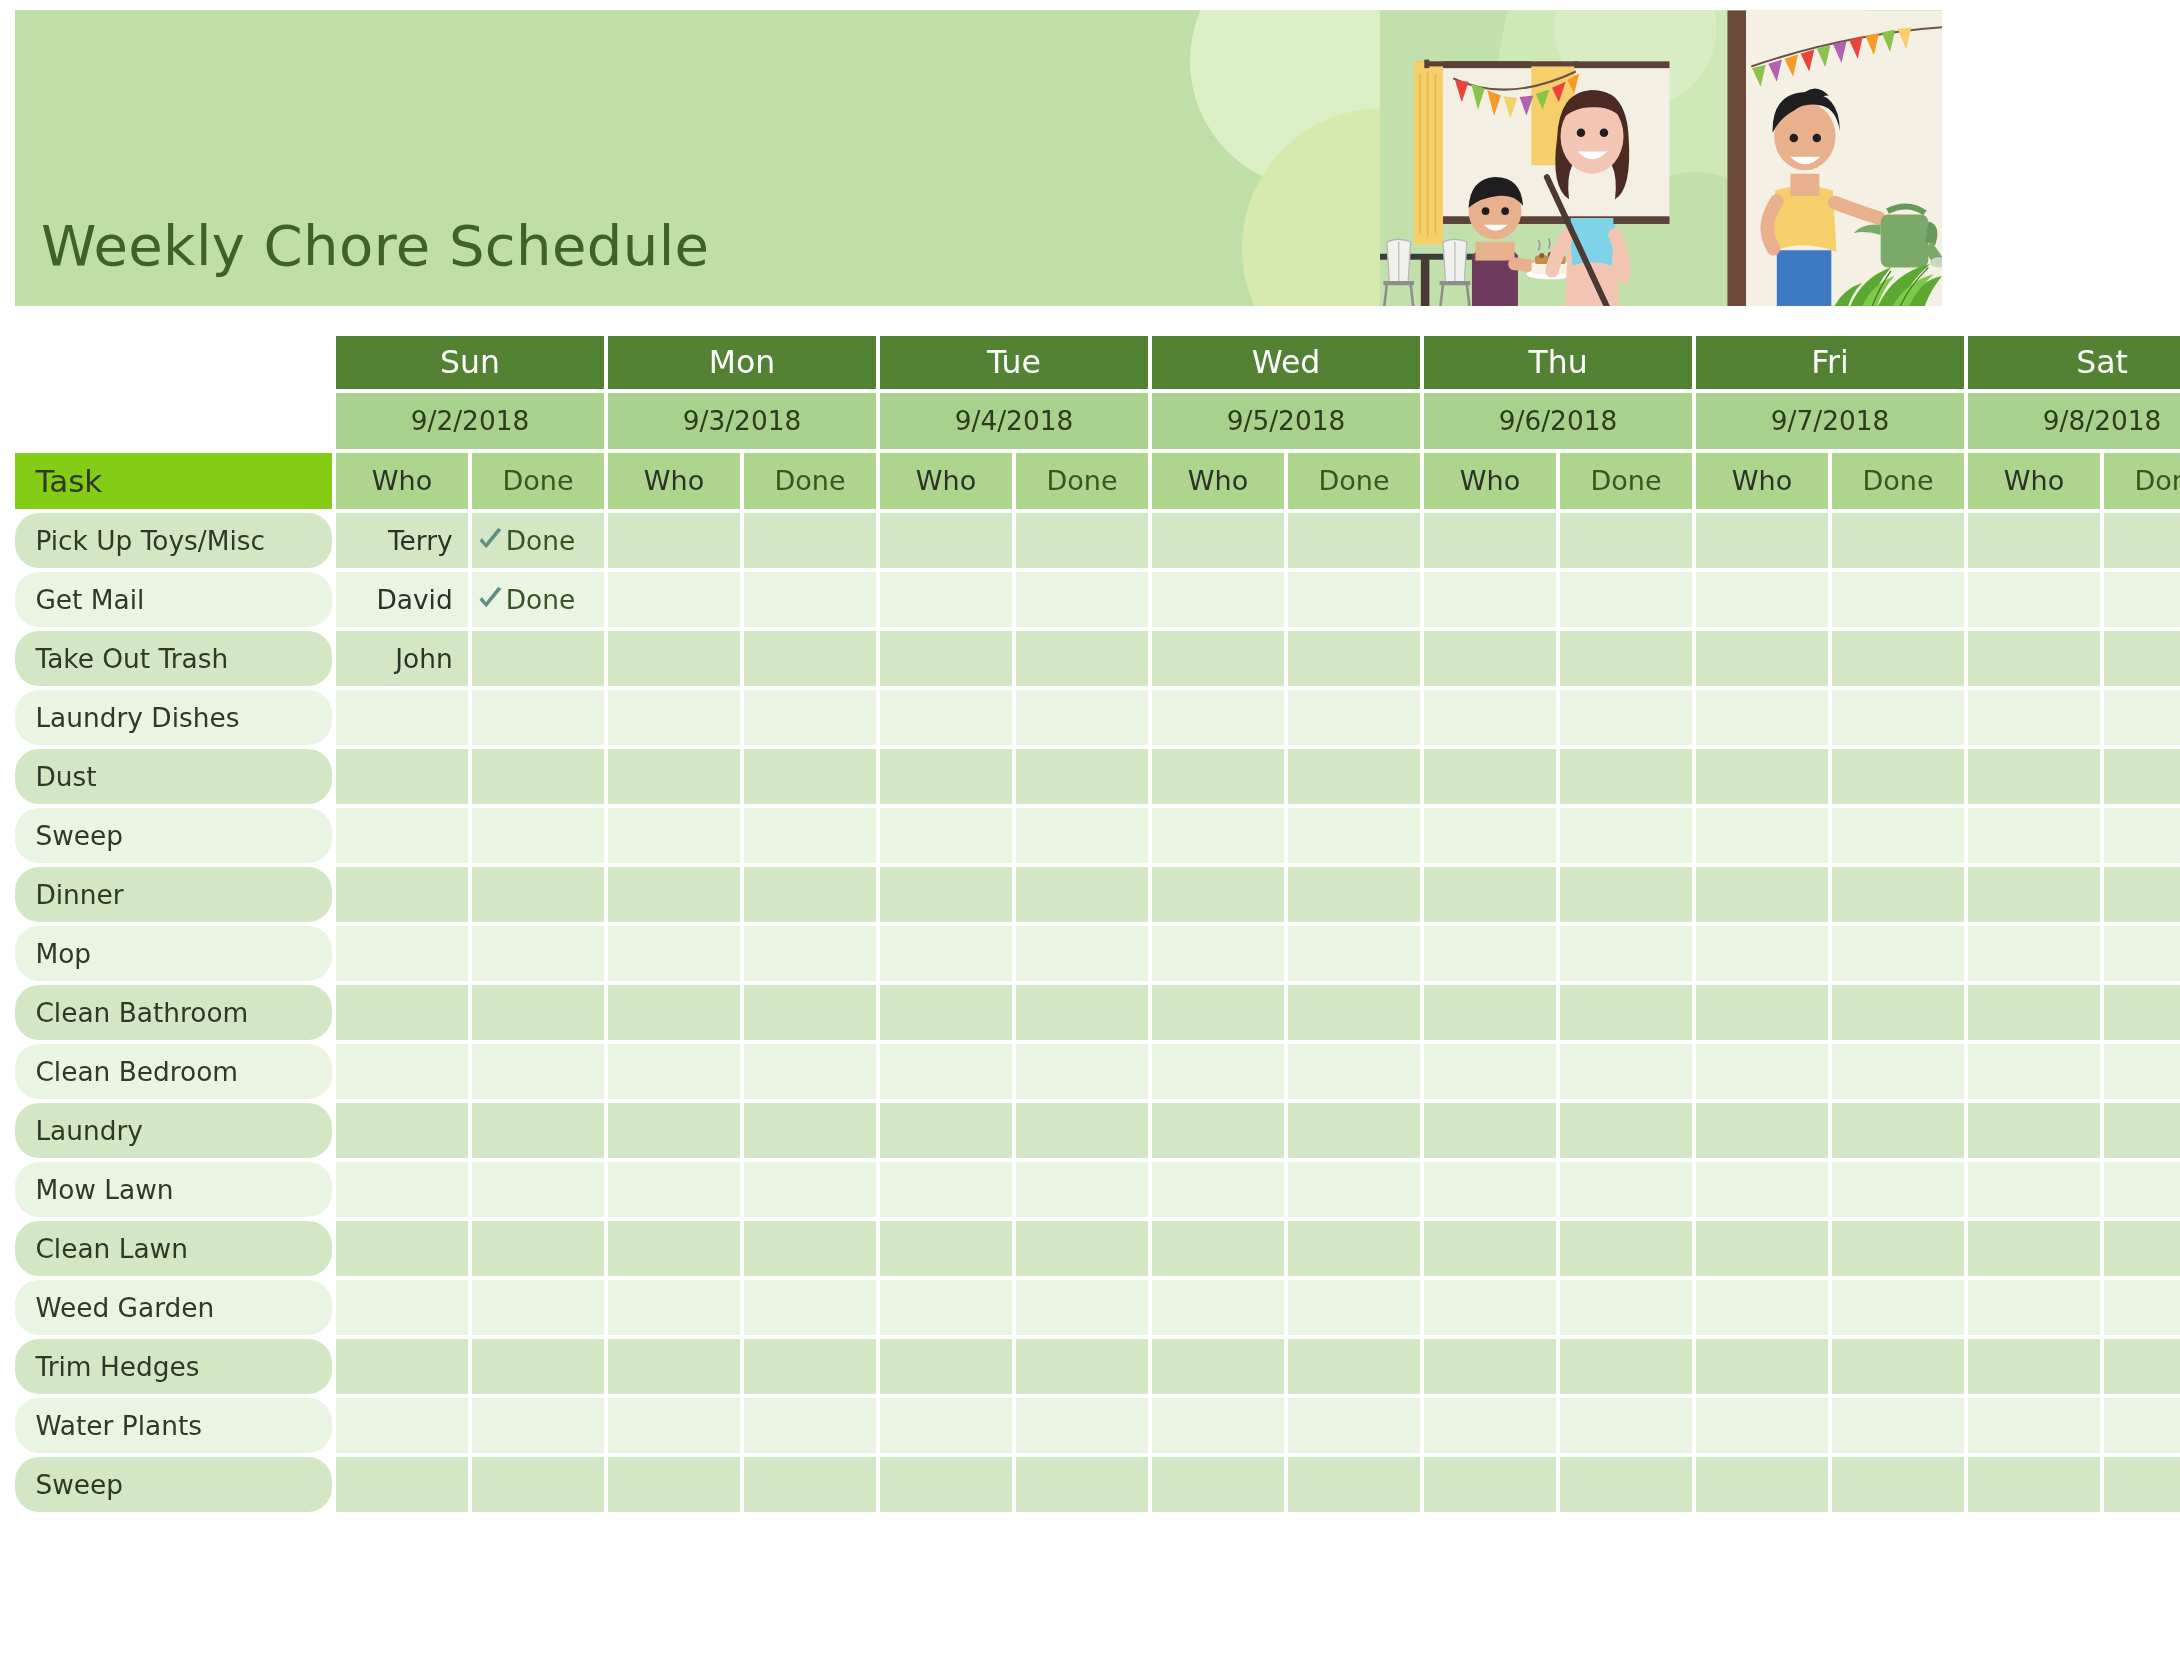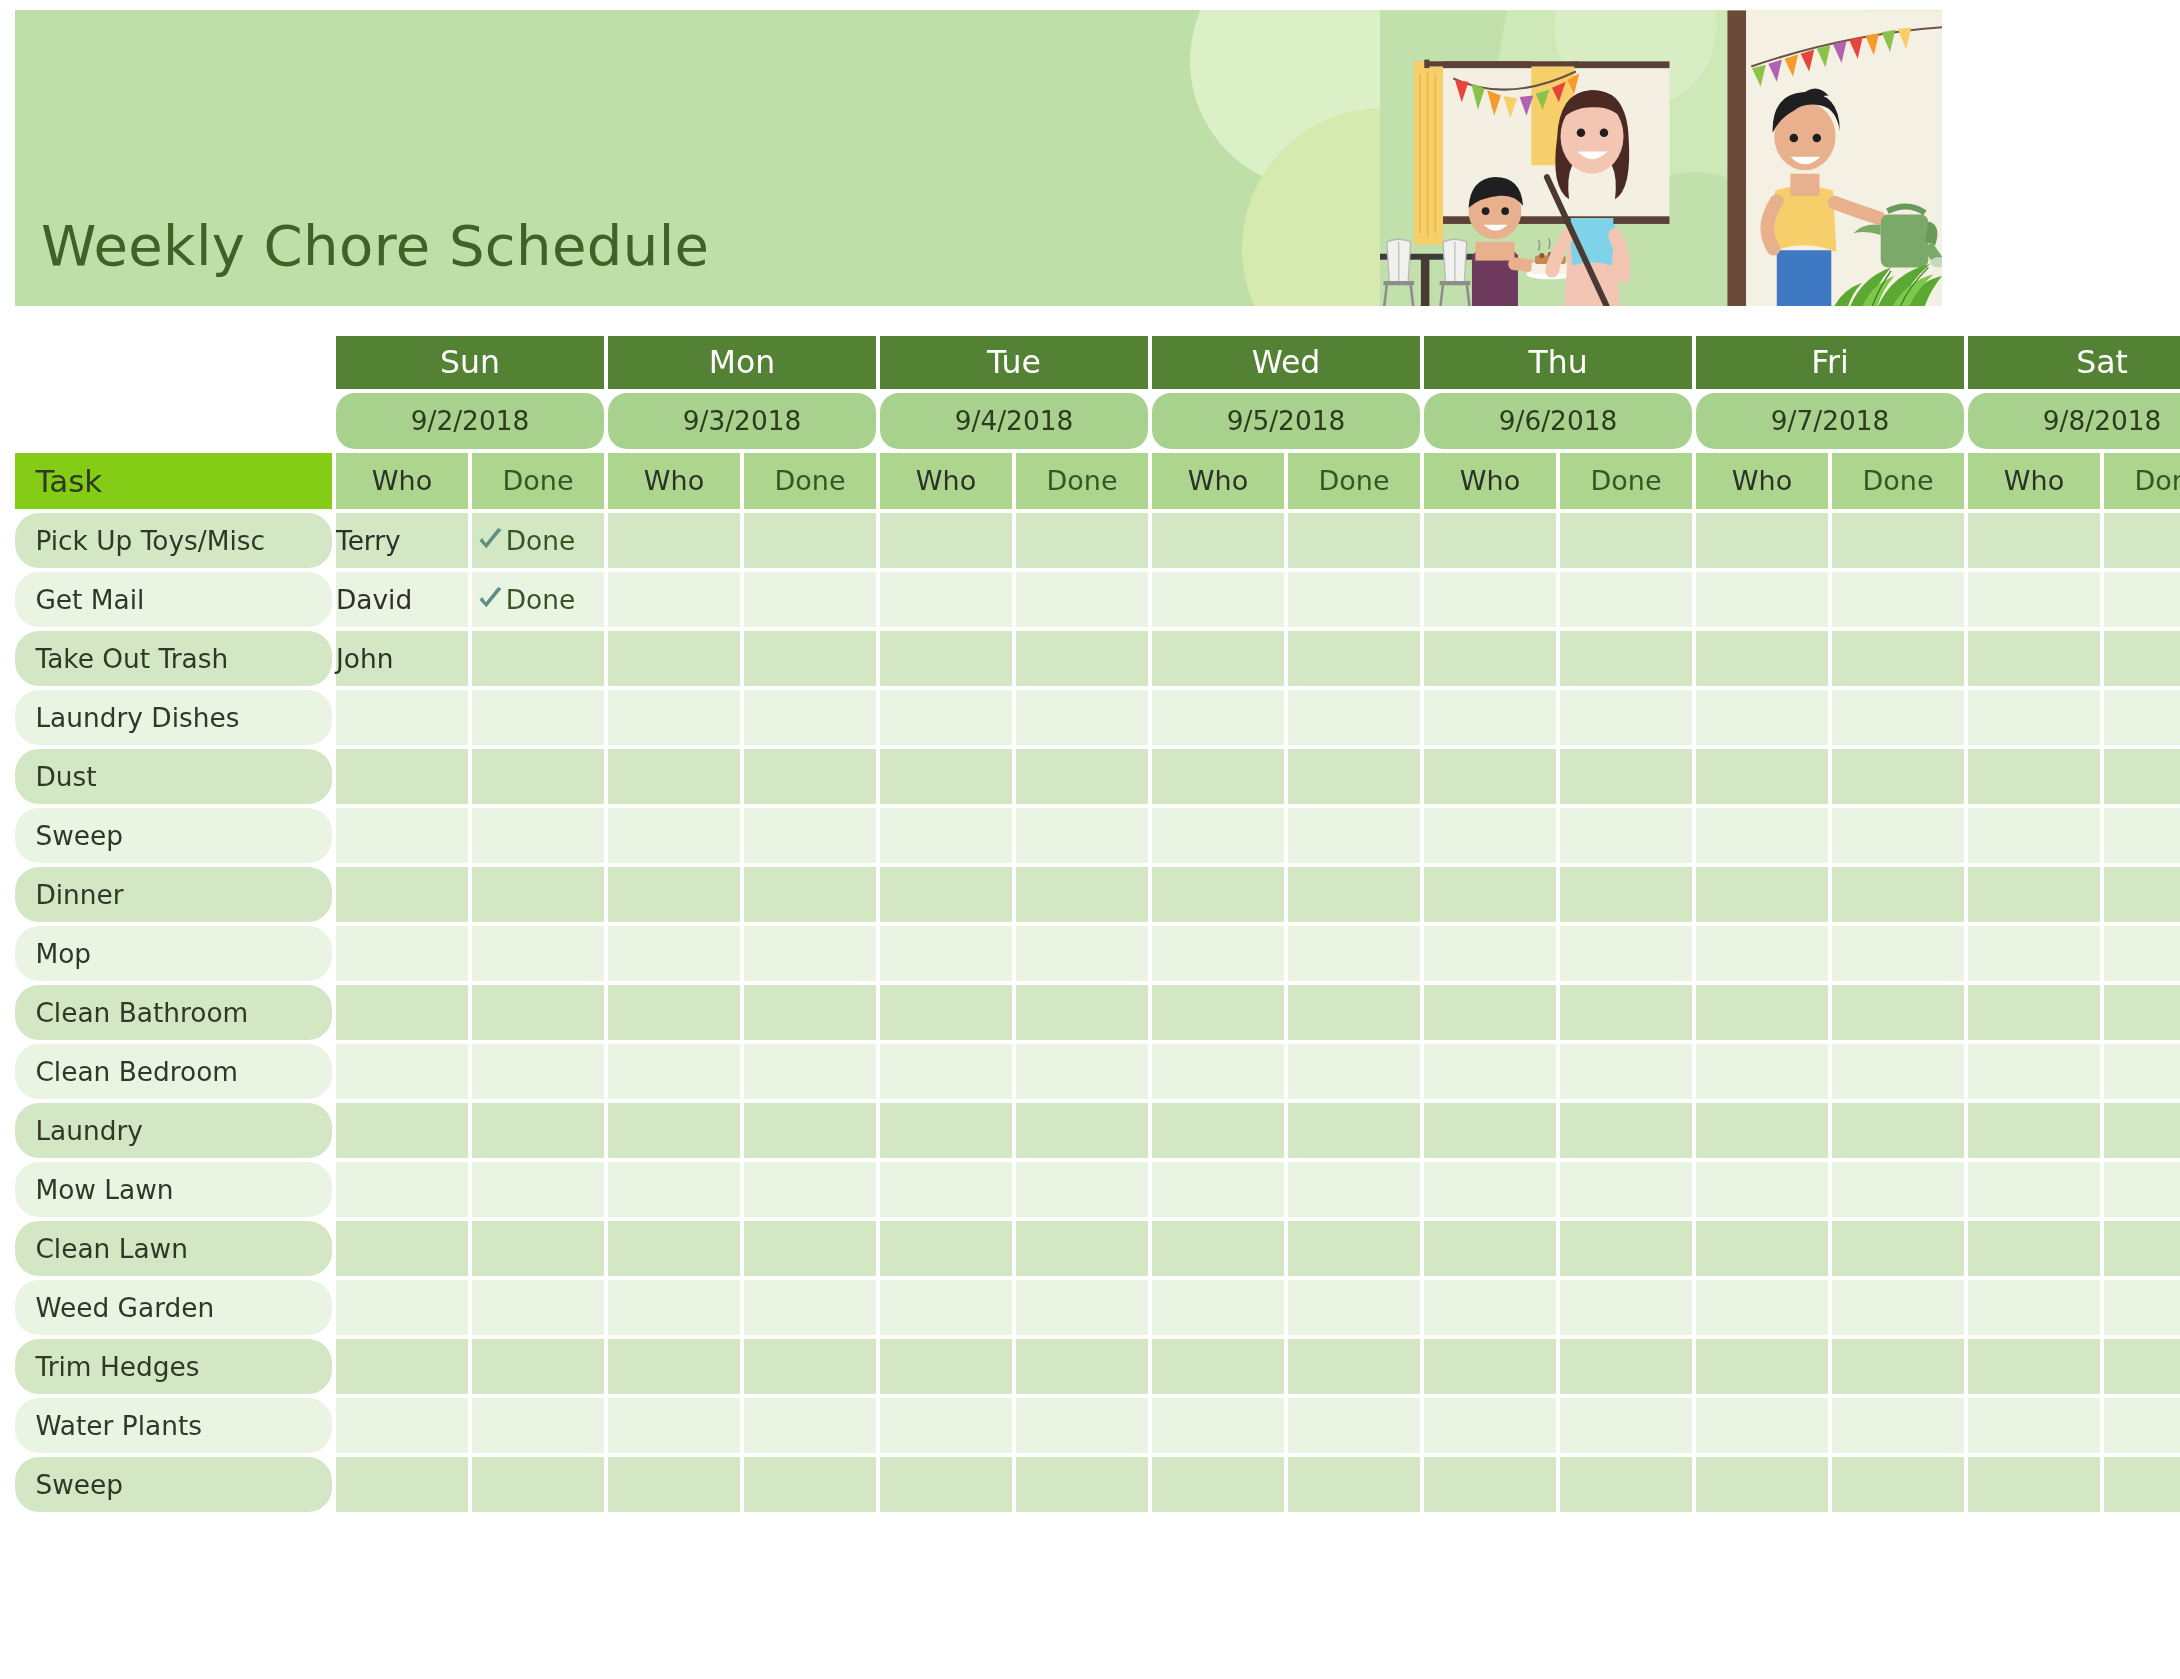--- a/index.html
+++ b/index.html
@@ -102,21 +102,20 @@
     line-height: 53px;
   }
   
   .date-cell {
     background: #a9d18e;
     color: #2d3b1f;
     font-size: 26.4px;
     text-align: center;
     height: 56px;
     line-height: 56px;
-    border-radius: 19px;
   }
   
   .hdr-task {
     background: #84cc16;
     color: #2e3a22;
     font-size: 31px;
     text-align: left;
     padding-left: 20.4px !important;
     height: 56px;
     line-height: 56px;
@@ -165,21 +164,21 @@
   }
   td.done-val {
     color: #375623;
     font-size: 26.4px;
     text-align: left;
     height: 55px;
     line-height: 55px;
     white-space: nowrap;
     padding-left: 5.1px !important;
   }
-  td.who-val.pad-r { padding-right: 15.3px !important; text-align: left; margin-left: 44px; }
+  td.who-val.pad-r { padding-right: 15.3px !important; text-align: right; margin-left: 44px; }
 
   .check-glyph {
     display: inline-block;
     vertical-align: -2.6px;
     margin-right: 1.7px;
     width: 27px;
     height: 25.6px;
   }
   .done-label { display: inline-block; }
 </style>

